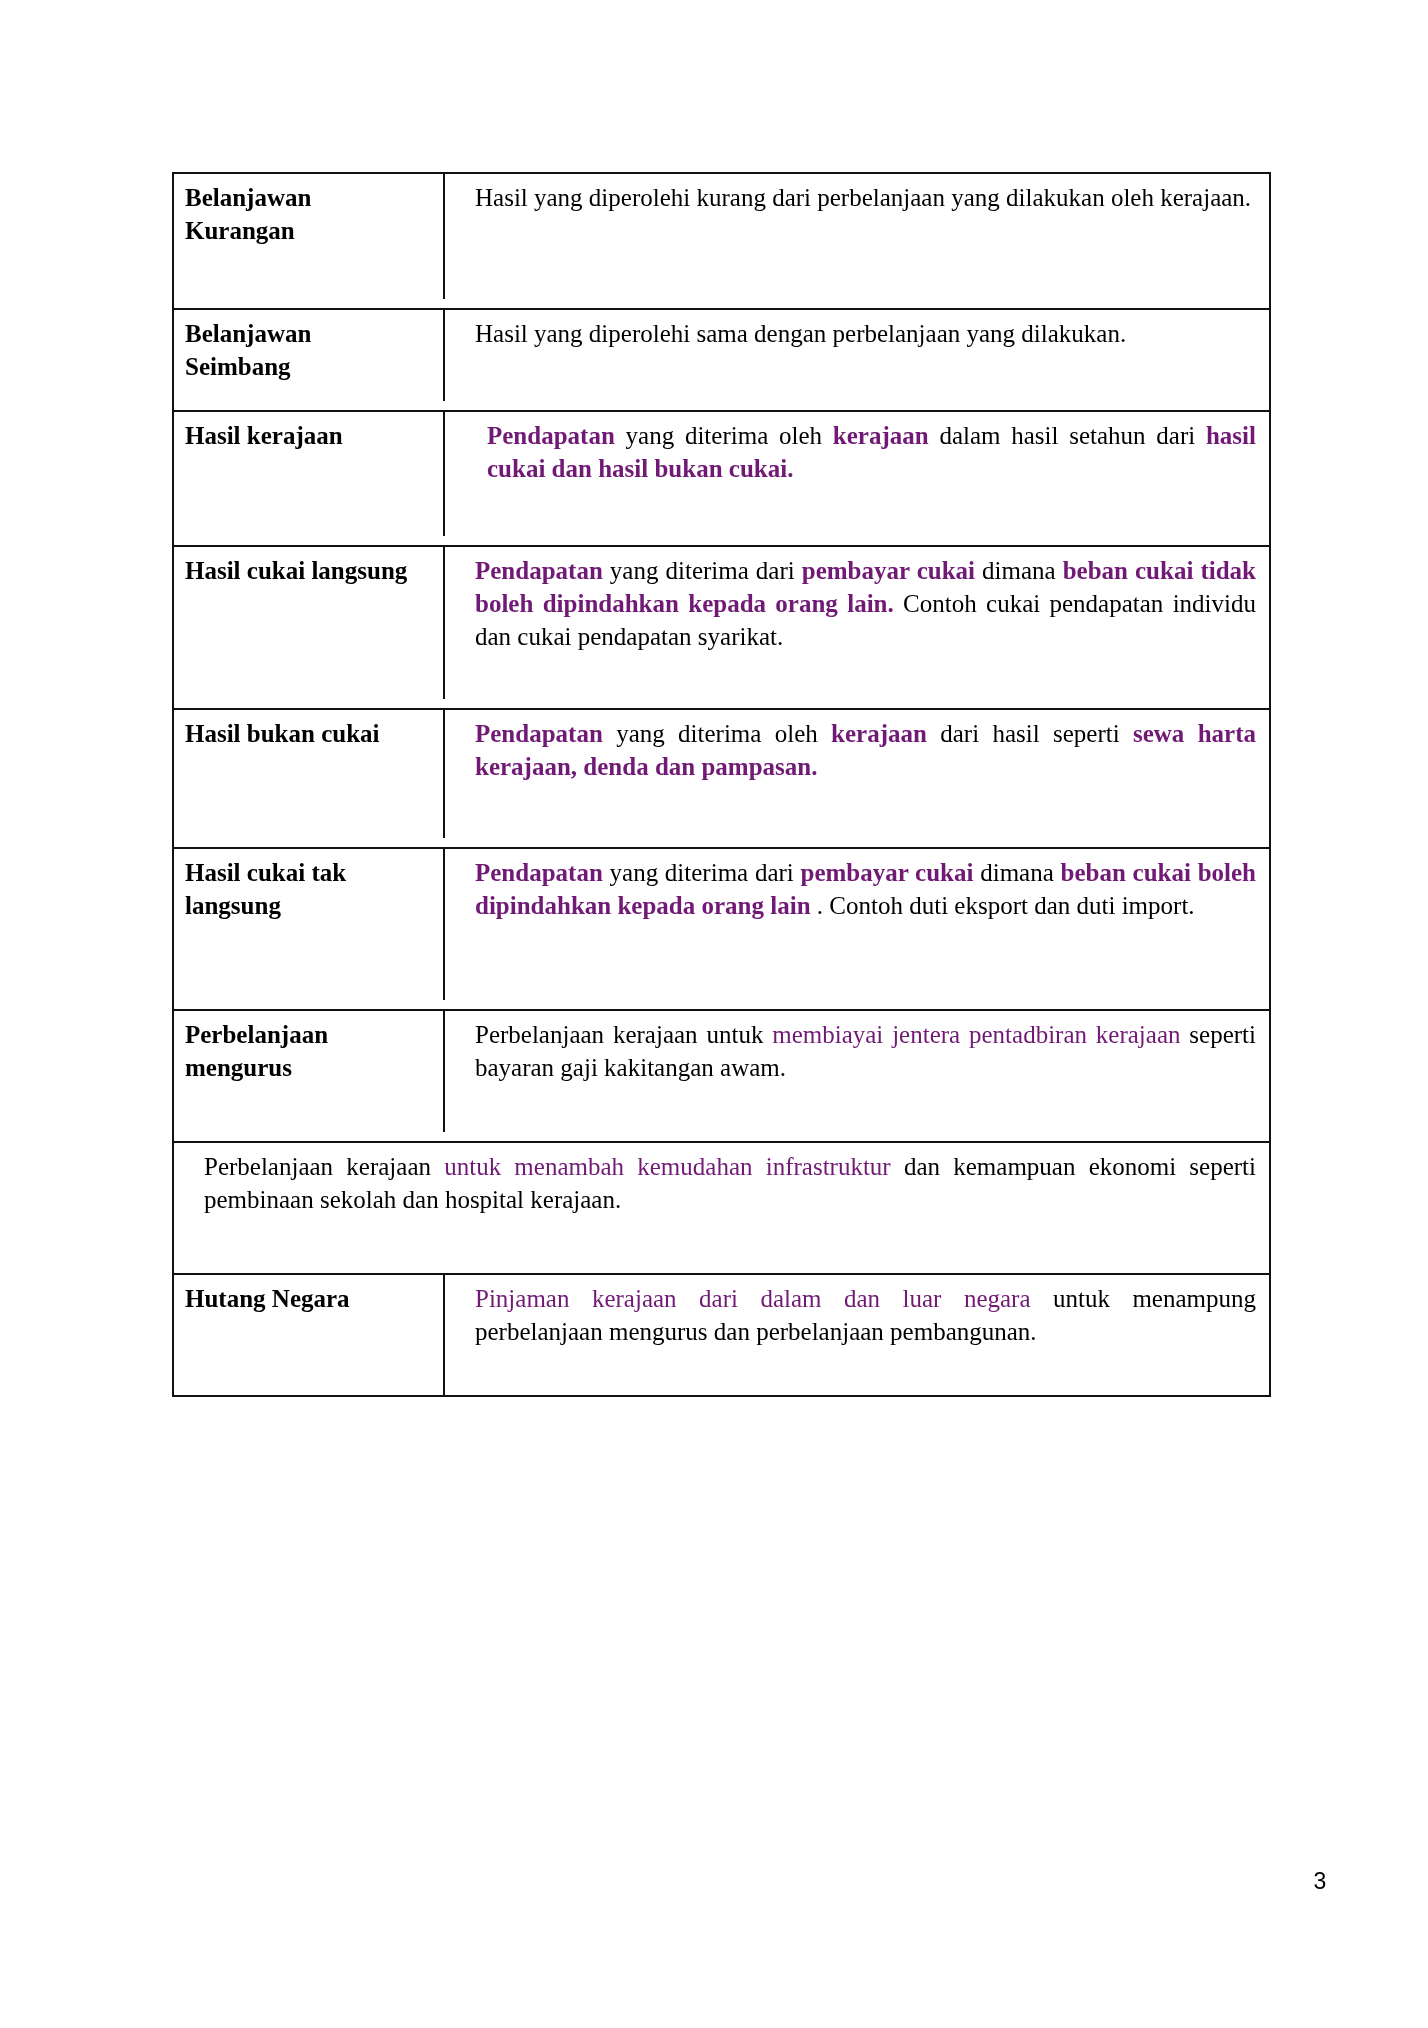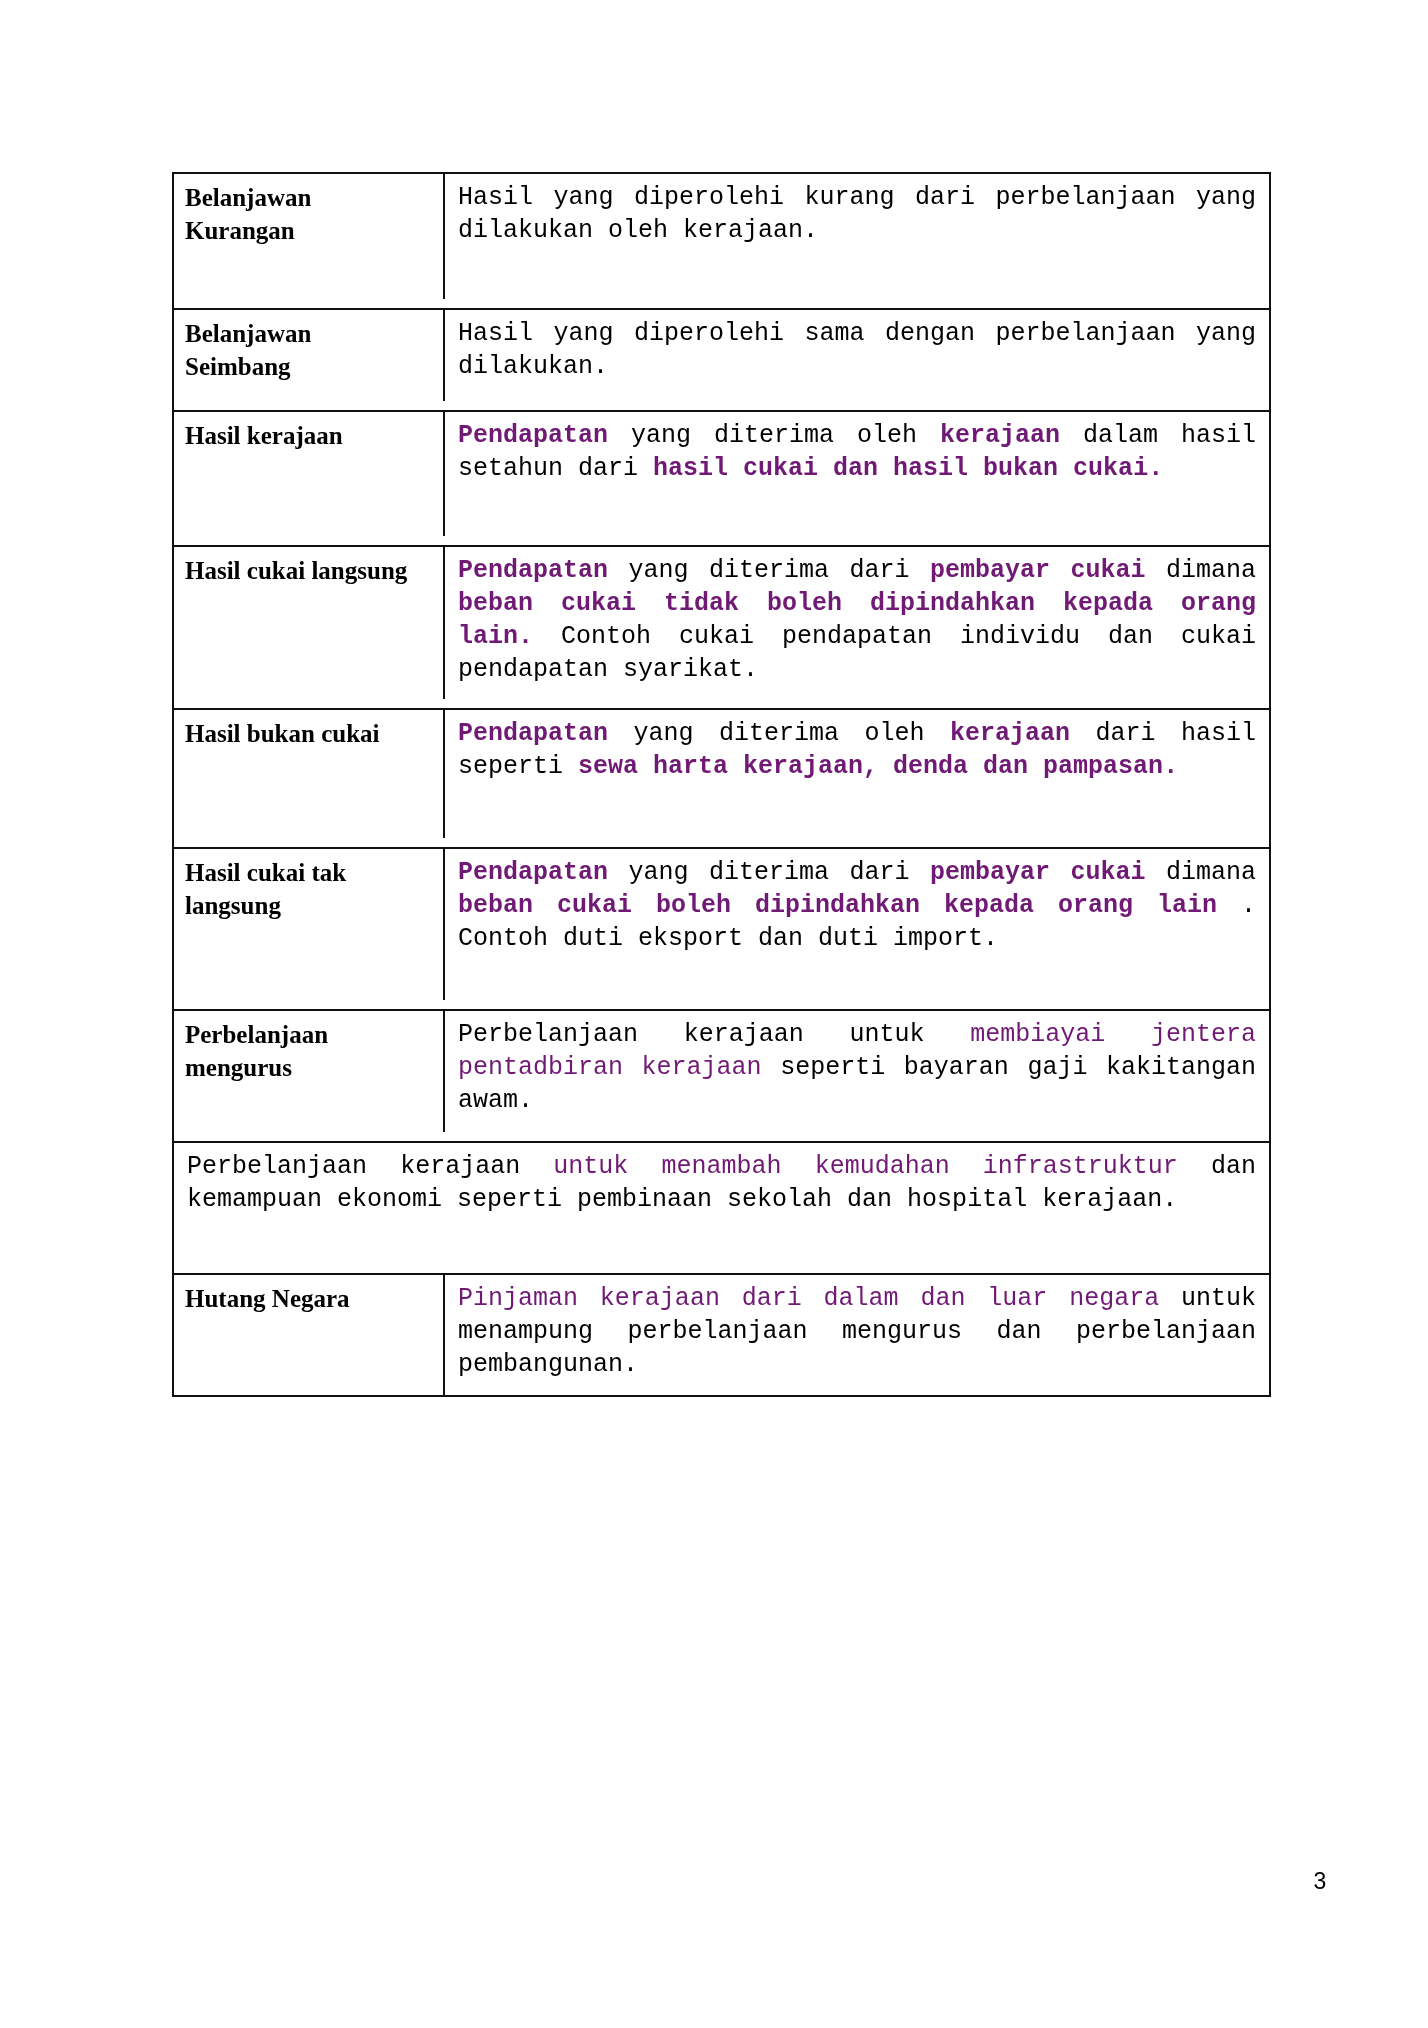--- a/index.html
+++ b/index.html
@@ -38,25 +38,24 @@
     box-sizing: border-box;
     border-right: 2px solid #111111;
     padding: 7px 20px 7px 11px;
     font-weight: bold;
     font-size: 25px;
     line-height: 1.32;
   }
   .def-cell {
     flex: 1 1 auto;
     box-sizing: border-box;
-    padding: 7px 13px 7px 13px;
+    padding: 7px 13px 7px 30px;
     font-size: 25px;
     line-height: 1.32;
     text-align: justify;
-    font-family: Liberation Mono, monospace;
   }
   .def-cell span.red {
     color: #701a75;
   }
   .def-cell span.bold {
     font-weight: bold;
   }
   .page-number {
     position: absolute;
     left: 1300px;
@@ -75,21 +74,21 @@
 
   <div class="doc-table">
       <div class="t-row" style="min-height: 125px;">
     <div class="term-cell">Belanjawan Kurangan</div>
     <div class="def-cell"><span>Hasil yang diperolehi kurang dari perbelanjaan yang dilakukan oleh kerajaan.</span></div>
   </div>
       <div class="t-row" style="min-height: 91px;">
     <div class="term-cell">Belanjawan Seimbang</div>
     <div class="def-cell"><span>Hasil yang diperolehi sama dengan perbelanjaan yang dilakukan.</span></div>
   </div>
-      <div class="t-row" style="min-height: 124px;">
+      <div class="t-row" style="min-height: 124px; gap: 12px;">
     <div class="term-cell">Hasil kerajaan</div>
     <div class="def-cell"><span class="red bold">Pendapatan</span><span> yang diterima oleh </span><span class="red bold">kerajaan</span><span> dalam hasil setahun dari </span><span class="red bold">hasil cukai dan hasil bukan cukai.</span></div>
   </div>
       <div class="t-row" style="min-height: 152px;">
     <div class="term-cell">Hasil cukai langsung</div>
     <div class="def-cell"><span class="red bold">Pendapatan</span><span> yang diterima dari </span><span class="red bold">pembayar cukai</span><span> dimana </span><span class="red bold">beban cukai tidak boleh dipindahkan kepada orang lain.</span><span> Contoh cukai pendapatan individu dan cukai pendapatan syarikat.</span></div>
   </div>
       <div class="t-row" style="min-height: 128px;">
     <div class="term-cell">Hasil bukan cukai</div>
     <div class="def-cell"><span class="red bold">Pendapatan</span><span> yang diterima oleh </span><span class="red bold">kerajaan</span><span> dari hasil seperti </span><span class="red bold">sewa harta kerajaan,  denda dan pampasan.</span></div>

